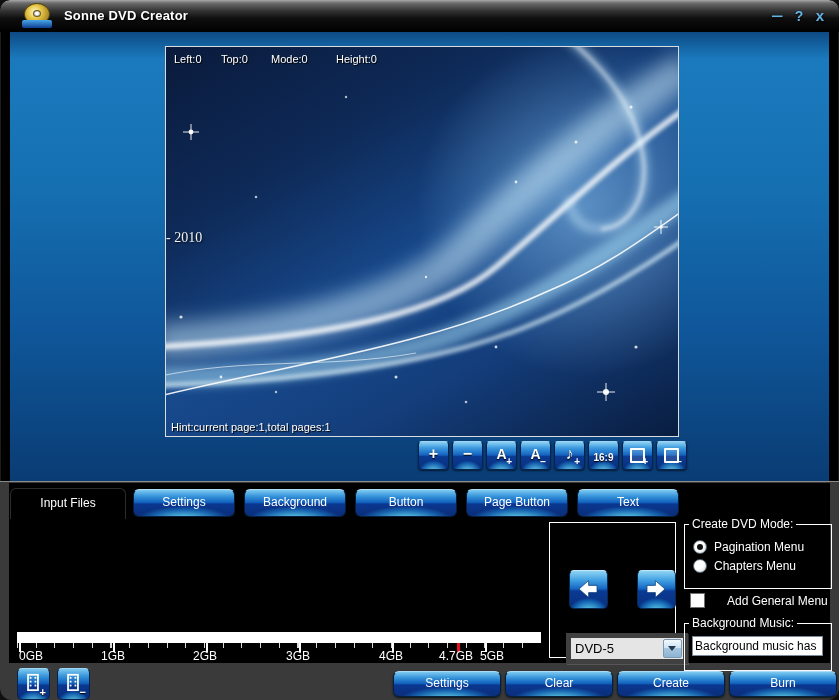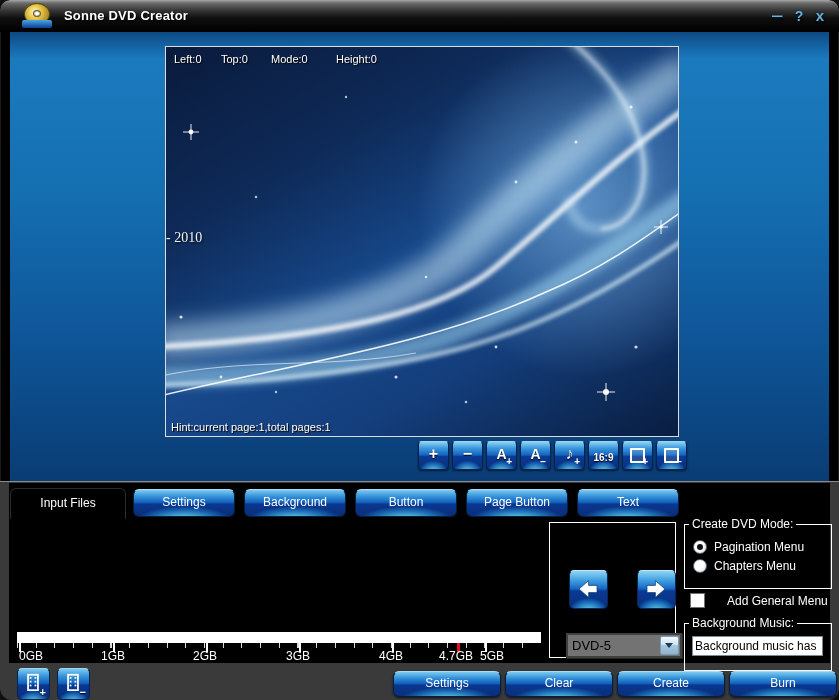--- a/index.html
+++ b/index.html
@@ -87,22 +87,22 @@
 
   
   #nav-group{position:absolute;left:540px;top:39px;width:125px;height:134px;
     border:1px solid #fff;background:#000;}
   .arrow-btn{position:absolute;top:47px;width:37px;height:37px;border-radius:5px;cursor:pointer;
     border:1px solid #062a54;border-top-color:#bfe6f8;
     background:radial-gradient(ellipse 75% 55% at 50% 112%,rgba(120,240,255,.95),rgba(30,160,235,.45) 55%,rgba(0,0,0,0) 72%),
       linear-gradient(180deg,#8ed4f4 0%,#41a0e2 25%,#1566c2 48%,#0a3a94 54%,#0a2f7e 100%);}
   #arrow-prev{left:19px;} #arrow-next{left:87px;}
   .arrow-btn svg{position:absolute;left:6px;top:6px;}
-  #disc-select{position:absolute;left:16px;top:110px;width:112px;height:21px;background:#737373;
-    border:2px solid #404040;box-shadow:1px 1px 0 rgba(255,255,255,.15);cursor:pointer;}
+  #disc-select{position:absolute;left:16px;top:110px;width:112px;height:21px;background:#e5e5e5;
+    border:5px solid #404040;box-shadow:1px 1px 0 rgba(255,255,255,.15);cursor:pointer;}
   #disc-select .val{position:absolute;left:4px;top:3px;font-size:13px;color:#000;}
   #disc-select .drop{position:absolute;right:1px;top:1px;width:17px;height:17px;border-radius:2px;
     background:linear-gradient(180deg,#f2f9fe 0%,#cfe4f4 45%,#a6c6de 50%,#8db4d2 100%);
     border:1px solid #7e9ab2;}
   #disc-select .drop::after{content:"";position:absolute;left:4px;top:6px;border:4px solid transparent;
     border-top:5px solid #243a50;}
 
   
   .fieldset{position:absolute;border:1px solid #fff;color:#fff;font-size:12px;}
   .fieldset .legend{position:absolute;top:-8px;left:4px;background:#000;padding:0 3px;white-space:nowrap;}

